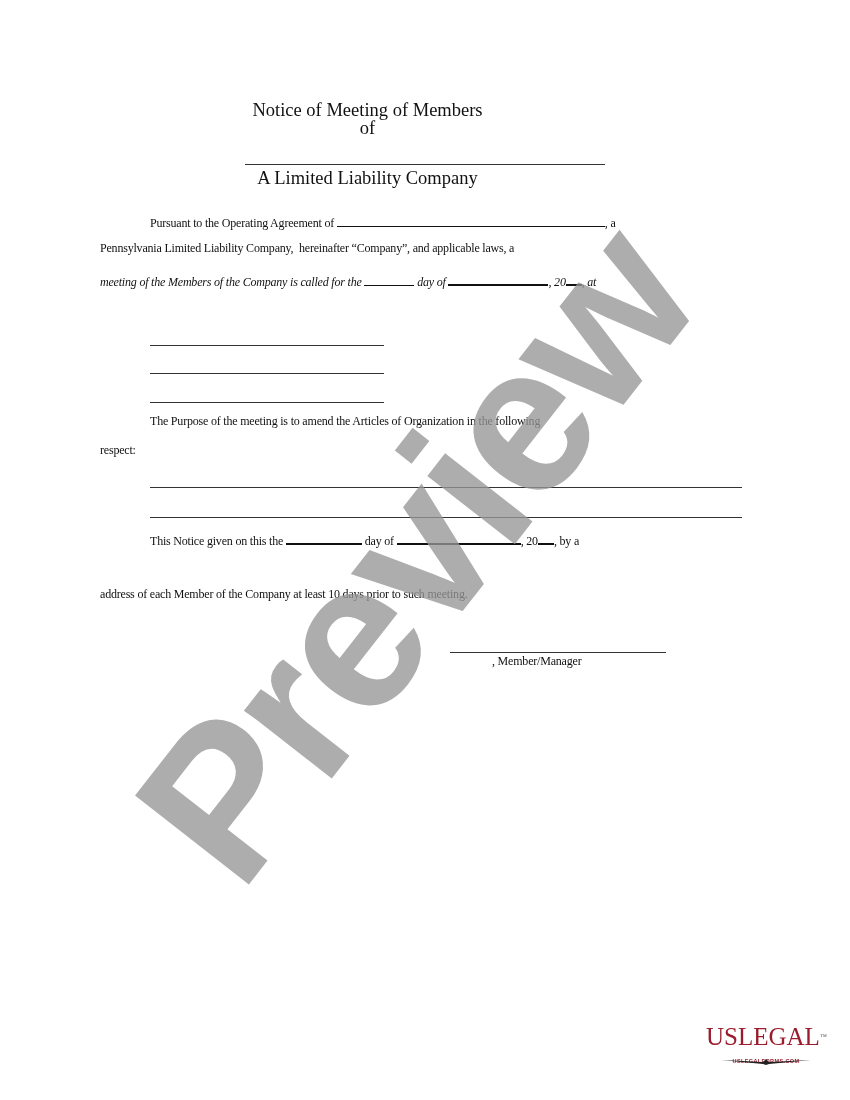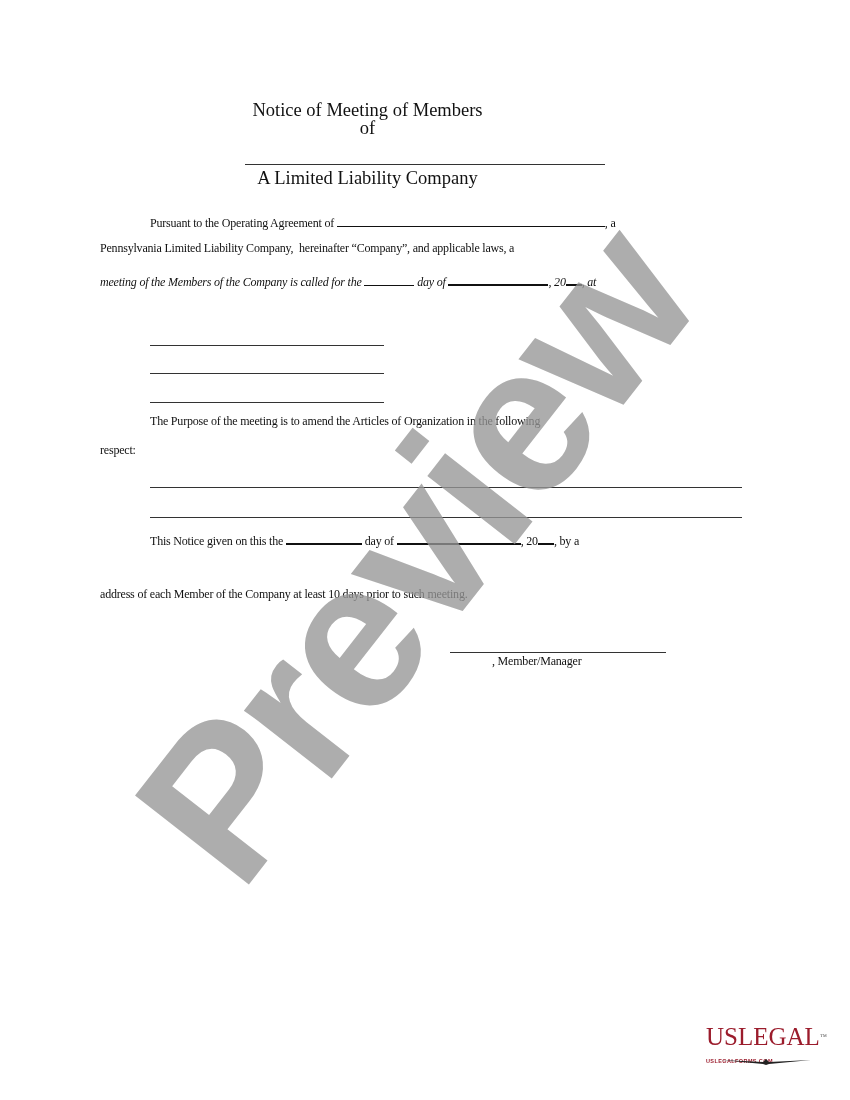--- a/index.html
+++ b/index.html
@@ -8,21 +8,21 @@
   .page { position: absolute; left: 0; top: 0; width: 850px; height: 1100px; }
   .center { position: absolute; left: 0; width: 735px; text-align: center; font-size: 18.5px; }
   .line { position: absolute; font-size: 12px; white-space: pre; letter-spacing: -0.2px; }
   .blank { display: inline-block; border-bottom: 1px solid #111; height: 14px; vertical-align: baseline; }
   .blank.thick { border-bottom: 2px solid #111; }
   .rule { position: absolute; border-top: 1px solid #333; height: 0; }
   .watermark { position: absolute; left: 0; top: 0; width: 850px; height: 1100px; pointer-events: none; }
   .watermark span { position: absolute; left: 415px; top: 555px; transform: translate(-50%, -50%) rotate(-52deg);
                     font-family: "Liberation Sans", "DejaVu Sans", sans-serif; font-weight: bold;
                     font-size: 210px; color: rgba(150,150,150,0.78); letter-spacing: -6px; white-space: nowrap; }
-  .logo { position: absolute; left: 706px; top: 1024px; width: 120px; }
+  .logo { position: absolute; left: 706px; top: 1024px; width: 120px; text-align: center; }
   .logo .brand { font-family: "Liberation Serif", serif; color: #9b1c2c; font-size: 25px; letter-spacing: 0px; line-height: 26px; }
   .logo .brand sup { font-size: 7px; color: #555; vertical-align: top; }
   .logo .wing { width: 90px; height: 6px; margin: 1px auto 1px; position: relative; }
   .logo .url { font-family: "Liberation Sans", sans-serif; font-size: 5.5px; color: #9b1c2c; font-weight: bold; letter-spacing: 0.4px; }
 </style>
 </head>
 <body>
 
 <div class="page">
 

